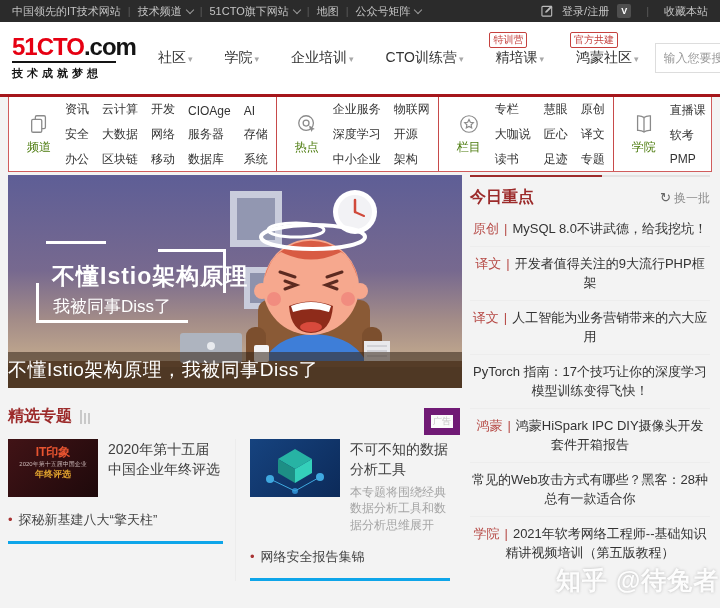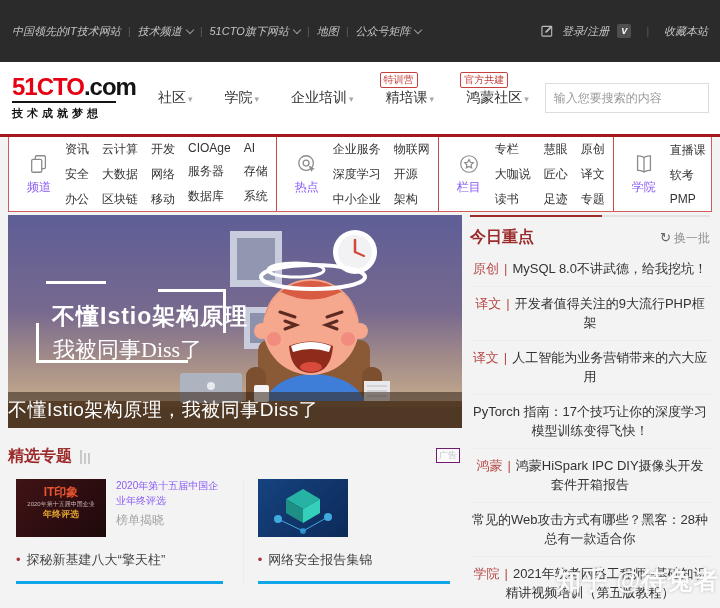--- a/index.html
+++ b/index.html
@@ -1,22 +1,22 @@
 <!DOCTYPE html>
 <html><head>
 <meta charset="utf-8">
 <style>
   html,body{margin:0;padding:0;}
   body{width:720px;height:608px;overflow:hidden;background:#f3f3f3;
        font-family:"Liberation Sans","DejaVu Sans",sans-serif;position:relative;}
   .page{width:720px;height:608px;position:relative;overflow:hidden;}
 
   
-  .topbar{height:30px;background:#2b2b2b;display:flex;align-items:center;
-          padding:16px 12px;font-size:11px;color:#c4c4c4;font-style:italic;}
+  .topbar{height:22px;background:#2b2b2b;display:flex;align-items:center;
+          padding:0 12px;font-size:11px;color:#c4c4c4;}
   .tb-left{display:flex;align-items:center;}
   .tb-link{cursor:pointer;white-space:nowrap;}
   .tb-sep{color:#5a5a5a;margin:0 7px;}
   .chev{display:inline-block;width:5px;height:5px;border-right:1px solid #9a9a9a;
         border-bottom:1px solid #9a9a9a;transform:rotate(45deg);margin-left:5px;
         vertical-align:2px;}
   .tb-right{margin-left:auto;display:flex;align-items:center;gap:8px;}
   .vbadge{width:14px;height:14px;background:#4f4f4f;color:#fff;font-size:9px;
           font-weight:bold;display:flex;align-items:center;justify-content:center;
           border-radius:2px;}
@@ -41,62 +41,62 @@
   .search-input::placeholder{color:#9a9a9a;}
 
   .redline{height:3px;background:#a5161b;}
 
   
   .megamenu{margin:0 8px;background:#fff;border:1px solid #d05c5c;border-top:none;
             display:flex;height:74px;justify-content:space-between;overflow:hidden;}
   .mm-section{display:flex;align-items:center;padding:0 8px;}
   .mm-section + .mm-section{border-left:1px solid #c74a4a;}
   .mm-iconblock{width:44px;flex:none;text-align:center;color:#666;cursor:pointer;}
-  .mm-label{font-size:12px;color:#8b5cf6;margin-top:0px;}
+  .mm-label{font-size:12px;color:#4d7c0f;margin-top:0px;}
   .mm-cols{display:flex;gap:13px;margin-left:4px;}
-  .mm-col{display:flex;flex-direction:column;justify-content:flex-start;gap:8px;
+  .mm-col{display:flex;flex-direction:column;justify-content:flex-end;gap:8px;
           font-size:12px;color:#333;}
   .mm-link{cursor:pointer;white-space:nowrap;}
 
   
   .main{display:flex;margin:3px 8px 0;gap:8px;}
   .left-col{width:454px;flex:none;}
   .sidebar{width:240px;flex:none;}
 
   
   .banner{height:213px;position:relative;overflow:hidden;cursor:pointer;
           background:linear-gradient(180deg,#5e5e96 0%,#77698f 45%,#a38c88 68%,#c3aa8e 88%,#b59a7d 100%);}
   .banner svg{position:absolute;top:0;left:0;}
   .b-line{position:absolute;background:#fff;}
   .banner-title{position:absolute;left:44px;top:86px;color:#fff;font-size:23px;
                 font-weight:bold;letter-spacing:1px;}
-  .banner-sub{position:absolute;left:45px;top:120px;color:#fff;font-size:22px;font-family:Liberation Serif, serif;}
+  .banner-sub{position:absolute;left:45px;top:120px;color:#fff;font-size:17px;}
   .banner-caption{position:absolute;left:0;right:0;bottom:0;height:36px;
                   background:rgba(56,42,30,.58);color:#fff;font-size:19px;
                   line-height:36px;padding-left:0;letter-spacing:.5px;}
 
   
   .topics-head{margin:18px 0 12px;display:flex;align-items:center;position:relative;}
   .topics-title{color:#9c2b2b;font-size:16px;font-weight:bold;}
   .bars{display:inline-flex;gap:2px;margin-left:8px;align-items:flex-end;}
   .bars i{width:2px;background:#c9c9c9;display:block;}
   .bars i:nth-child(1){height:14px;}.bars i:nth-child(2){height:11px;}.bars i:nth-child(3){height:11px;}
   .ad-label{position:absolute;right:2px;top:2px;font-size:9px;color:#c6c6c6;
-            border:1px solid #701a75;padding:0 2px;background:#fbfbfb;}
+            border:7px solid #701a75;padding:0 2px;background:#fbfbfb;}
   .topics-body{display:flex;}
-  .topics-colwrap{width:50%;box-sizing:border-box;padding-right:12px;margin-left:8px;}
+  .topics-colwrap{width:50%;box-sizing:border-box;padding-right:12px;}
   .topics-colwrap + .topics-colwrap{border-left:1px solid #ececec;padding-left:14px;}
   .topic-card{display:flex;gap:10px;cursor:pointer;}
   .thumb{width:90px;height:58px;flex:none;position:relative;overflow:hidden;}
   .thumb1{background:linear-gradient(135deg,#411316,#1e090b);text-align:center;padding-top:7px;box-sizing:border-box;}
   .t1-l1{color:#e85430;font-weight:bold;font-size:12px;line-height:1;}
   .t1-l2{color:#cbb8b8;font-size:6px;margin-top:3px;line-height:1;}
   .t1-l3{color:#e0a32e;font-size:9px;font-weight:bold;margin-top:3px;line-height:1;}
   .thumb2{background:linear-gradient(135deg,#16437f,#0c2a59);}
-  .tc-title{font-size:10px;color:#8b5cf6;line-height:1.45;}
+  .tc-title{font-size:14px;color:#404040;line-height:1.45;}
   .tc-sub{font-size:12px;color:#a5a5a5;margin-top:4px;line-height:1.4;}
   .topic-bullet{margin-top:14px;font-size:13px;color:#444;padding-bottom:12px;
                 border-bottom:3px solid #0ea5e9;cursor:pointer;}
   .dot{color:#a83333;margin-right:6px;}
 
   
   .sb-border{height:2px;background:linear-gradient(to right,#9c2b2b 0 55%,#e2e2e2 55% 100%);}
   .sb-head{display:flex;align-items:baseline;padding:10px 0 4px;}
   .sb-title{color:#9c2b2b;font-size:16px;font-weight:bold;}
   .sb-refresh{margin-left:auto;color:#8d8d8d;font-size:12px;cursor:pointer;}
@@ -143,20 +143,21 @@
   <div class="header">
     <div class="logo">
       <div class="logo-top"><span class="logo-51cto">51CTO</span><span class="logo-com">.com</span></div>
       <div class="logo-line"></div>
       <div class="logo-slogan">技术成就梦想</div>
     </div>
     <div class="nav" id="main-nav">
         <div class="nav-item"><span>社区</span><span class="nav-caret">▾</span></div>
         <div class="nav-item"><span>学院</span><span class="nav-caret">▾</span></div>
         <div class="nav-item"><span>企业培训</span><span class="nav-caret">▾</span></div>
+        <div class="nav-item"><span>CTO训练营</span><span class="nav-caret">▾</span></div>
         <div class="nav-item"><span>精培课</span><span class="nav-caret">▾</span><span class="nav-badge">特训营</span></div>
         <div class="nav-item"><span>鸿蒙社区</span><span class="nav-caret">▾</span><span class="nav-badge">官方共建</span></div>
       </div>
     <div class="search">
       <input class="search-input" placeholder="输入您要搜索的内容" style="">
 
     </div>
   </div>
 
   <div class="redline"></div>
@@ -316,38 +317,41 @@
       <div class="topics-body">
         <div class="topics-colwrap">
           <div class="topic-card">
             <div class="thumb thumb1">
               <div class="t1-l1">IT印象</div>
               <div class="t1-l2">2020年第十五届中国企业</div>
               <div class="t1-l3">年终评选</div>
             </div>
             <div>
               <div class="tc-title">2020年第十五届中国企业年终评选</div>
-              <div class="tc-sub">榜单揭晓</div>
             </div>
           </div>
           <div class="topic-bullet"><span class="dot">•</span><span>探秘新基建八大“擎天柱”</span></div>
         </div>
         <div class="topics-colwrap">
           <div class="topic-card">
             <div class="thumb thumb2">
               <svg width="90" height="58" viewBox="0 0 90 58">
                 <path d="M45 10 l17 10 -17 10 -17-10z" fill="#27b3a4"></path>
                 <path d="M28 20 v14 l17 10 v-14z" fill="#1d8f85"></path>
                 <path d="M62 20 v14 l-17 10 v-14z" fill="#34d0ba"></path>
                 <circle cx="20" cy="40" r="4" fill="#3fa9e0"></circle>
                   <circle cx="70" cy="38" r="4" fill="#3fa9e0"></circle>
                 <circle cx="45" cy="52" r="3" fill="#2c86c9"></circle>
                 <path d="M20 40 L45 52 L70 38" stroke="#3fa9e0" stroke-width="1" fill="none"></path>
               </svg>
             </div>
+            <div>
+              <div class="tc-title">不可不知的数据分析工具</div>
+              <div class="tc-sub">本专题将围绕经典数据分析工具和数据分析思维展开</div>
+            </div>
           </div>
           <div class="topic-bullet"><span class="dot">•</span><span>网络安全报告集锦</span></div>
         </div>
       </div>
 
     </div>
 
     <div class="sidebar">
       <div class="sb-border"></div>
       <div class="sb-head">

